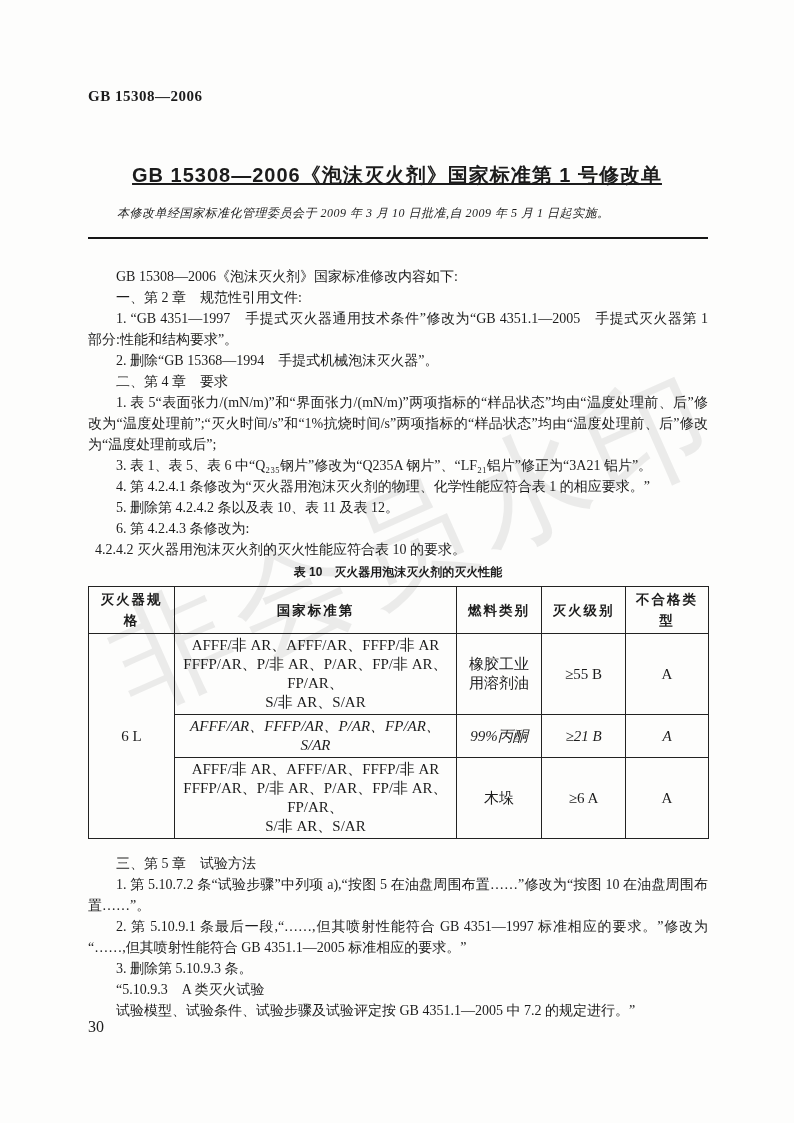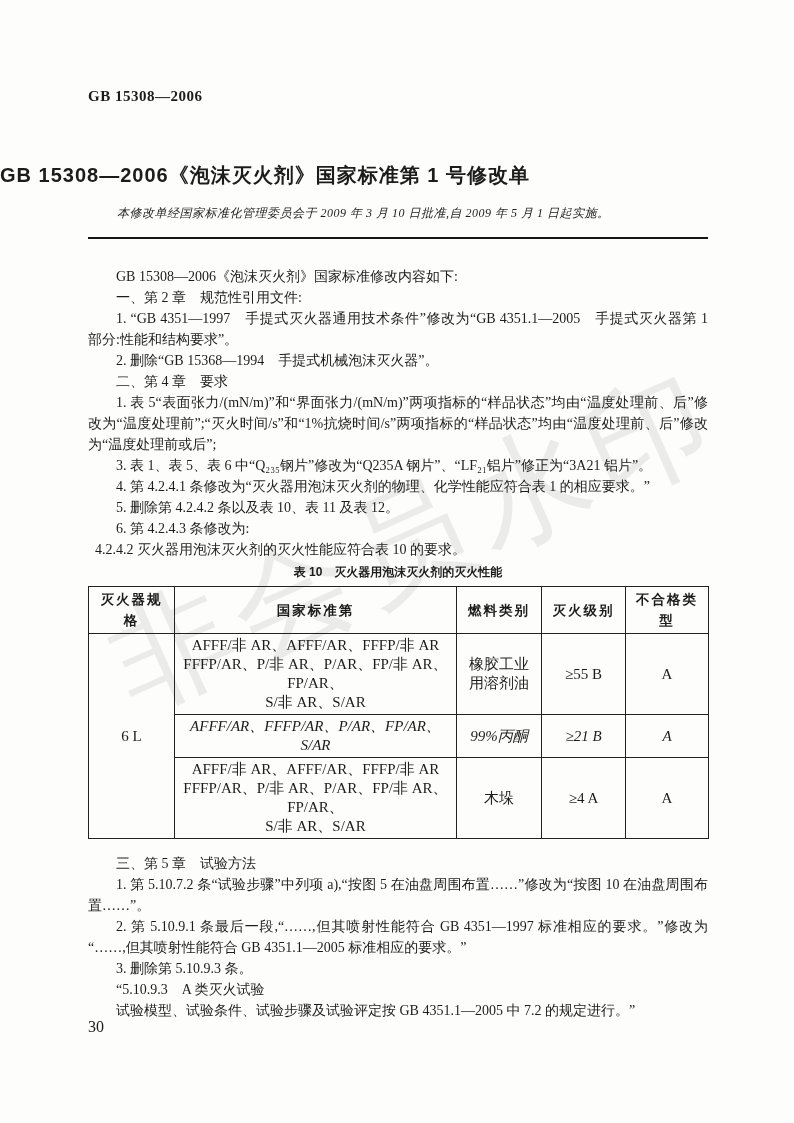--- a/index.html
+++ b/index.html
@@ -11,22 +11,23 @@
     font-family:"Liberation Serif","DejaVu Serif",serif;
     color:#1c1c1c;
     overflow:hidden;
   }
   .doc-code{
     position:absolute;left:88px;top:88px;
     font-size:15px;font-weight:bold;letter-spacing:.5px;
   }
   .title{
     position:absolute;left:0;right:0;top:162px;margin:0;
+    text-align:center;
     font-family:"Liberation Sans","DejaVu Sans",sans-serif;
-    font-size:20px;font-weight:bold;letter-spacing:1px;
+    font-size:20px;font-weight:bold;letter-spacing:1px;text-decoration:underline;
   }
   .intro{
     position:absolute;left:117px;top:205px;margin:0;
     font-size:12px;font-style:italic;letter-spacing:.5px;
   }
   .rule{
     position:absolute;left:88px;top:237px;width:620px;height:0;
     border-top:2px solid #161616;
   }
   .content{
@@ -146,21 +147,21 @@
           <td class="agent">AFFF/AR、FFFP/AR、P/AR、FP/AR、S/AR</td>
           <td>99%丙酮</td>
           <td>≥21 B</td>
           <td>A</td>
         </tr>
         <tr class="r3">
           <td class="agent">AFFF/非 AR、AFFF/AR、FFFP/非 AR
 FFFP/AR、P/非 AR、P/AR、FP/非 AR、FP/AR、
 S/非 AR、S/AR</td>
           <td>木垛</td>
-          <td>≥4 A</td>
+          <td>≥6 A</td>
           <td>A</td>
         </tr>
       </tbody>
     </table>
 
     <p class="para">三、第 5 章　试验方法</p>
     <p class="para">1. 第 5.10.7.2 条“试验步骤”中列项 a),“按图 5 在油盘周围布置……”修改为“按图 10 在油盘周围布置……”。</p>
     <p class="para">2. 第 5.10.9.1 条最后一段,“……,但其喷射性能符合 GB 4351—1997 标准相应的要求。”修改为“……,但其喷射性能符合 GB 4351.1—2005 标准相应的要求。”</p>
     <p class="para">3. 删除第 5.10.9.3 条。</p>
     <p class="para">“5.10.9.3　A 类灭火试验</p>

